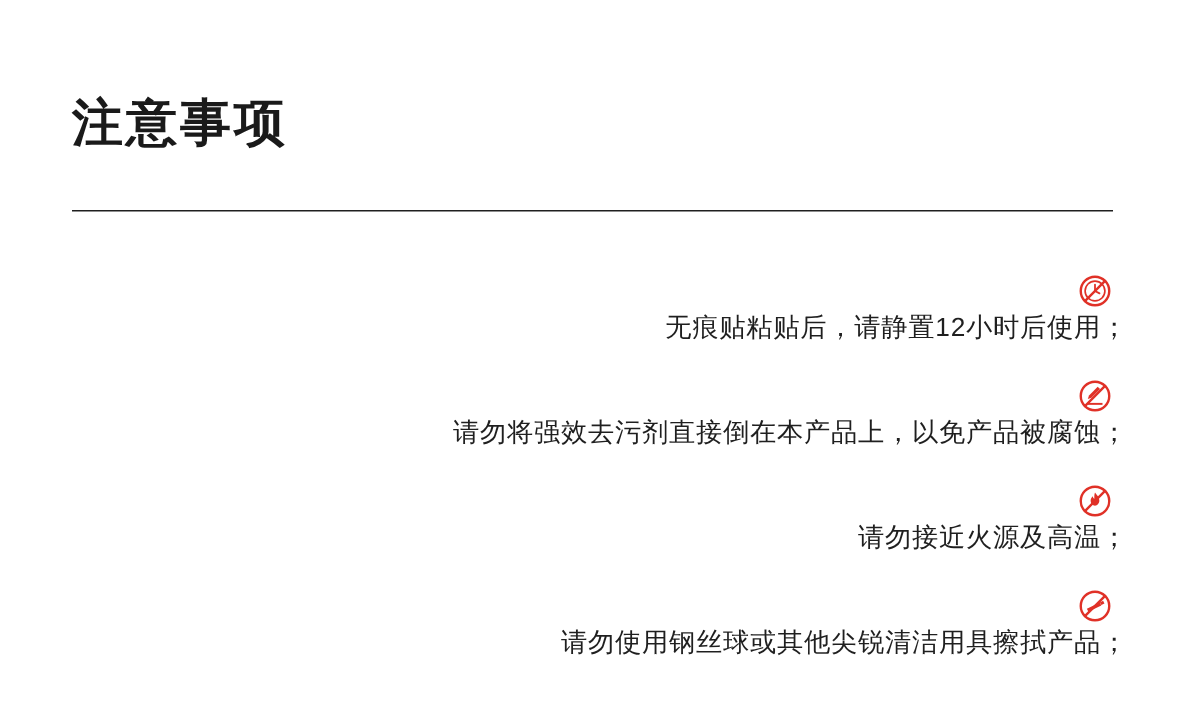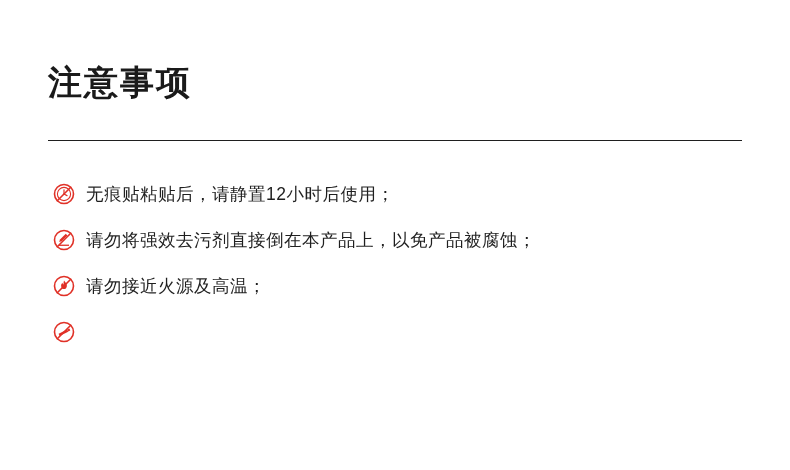--- a/index.html
+++ b/index.html
@@ -42,20 +42,21 @@
   .notes {
     position: absolute;
     left: 52px;
     top: 182px;
     width: 700px;
   }
   .note-row {
     display: flex;
     align-items: flex-end;
     margin-bottom: 22px;
+    flex-direction: column;
   }
   .note-row:last-child {
     margin-bottom: 0;
   }
   .icon {
     flex: 0 0 auto;
     width: 24px;
     height: 24px;
     margin-right: 10px;
     display: block;
@@ -117,17 +118,18 @@
 
     <div class="note-row">
       <span class="icon">
         <svg width="24" height="24" viewBox="0 0 24 24">
           <circle cx="12" cy="12" r="9.5" fill="none" stroke="#e03127" stroke-width="1.6"></circle>
           <path d="M6.6 13.8l8.6-4.2 1 2.1-8.6 4.2z" fill="#e03127"></path>
           <path d="M15.2 9.6l2.2-1.1.9 1.9-2.1 1z" fill="#e03127"></path>
           <line x1="5.3" y1="18.7" x2="18.7" y2="5.3" stroke="#e03127" stroke-width="1.6" stroke-linecap="round"></line>
         </svg>
       </span>
+      <span class="note-text">请勿使用钢丝球或其他尖锐清洁用具擦拭产品；</span>
     </div>
 
 
   </div>
 </div>
 
 </body></html>

